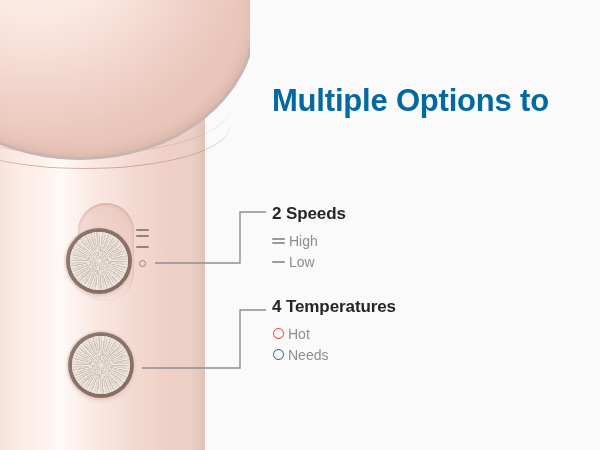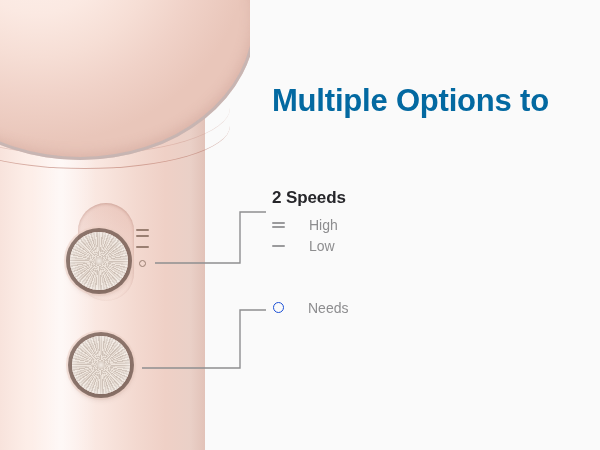--- a/index.html
+++ b/index.html
@@ -196,38 +196,38 @@
     line-height: 38px;
     font-weight: bold;
     color: #0369a1;
     letter-spacing: -0.2px;
     margin-top: 16px;
   }
   .section {
     position: absolute;
     left: 272px;
   }
-  .section-speeds { top: 188px; }
+  .section-speeds { top: 204px; }
   .section-temps  { top: 297px; }
 
   .section-title {
     font-size: 17px;
     font-weight: bold;
     color: #26262a;
     margin: 0 0 6px 0;
     letter-spacing: -0.1px;
   }
   .opt {
     display: flex;
     align-items: center;
     height: 21px;
     font-size: 14px;
     color: #8d8d8f;
   }
-  .opt-label { margin-left: 24px; }
+  .opt-label { margin-left: 4px; }
 
   .glyph {
     position: relative;
     width: 13px;
     height: 13px;
     flex: 0 0 13px;
   }
   .glyph .ln {
     position: absolute;
     left: 0;
@@ -306,21 +306,26 @@
 
     <div class="opt">
       <span class="glyph low">
         <i class="ln a"></i>
       </span>
       <span class="opt-label">Low</span>
     </div>
   </div>
 
   <div class="section section-temps">
-
+    <div class="section-title">4 Temperatures</div>
+
+    <div class="opt">
+      <span class="ring" style="border-color:#e8342a"></span>
+      <span class="opt-label">Hot</span>
+    </div>
 
 
     <div class="opt">
       <span class="ring" style="border-color:#1a4fd6"></span>
       <span class="opt-label">Needs</span>
     </div>
 
   </div>
 
 </div>

